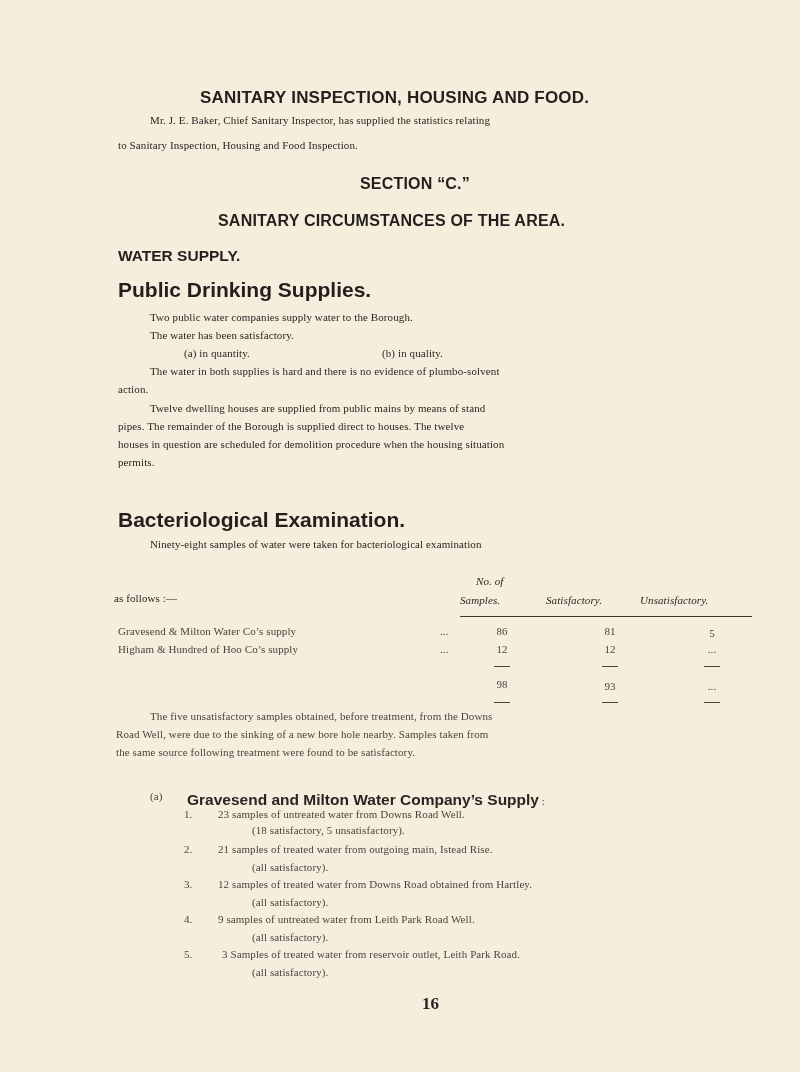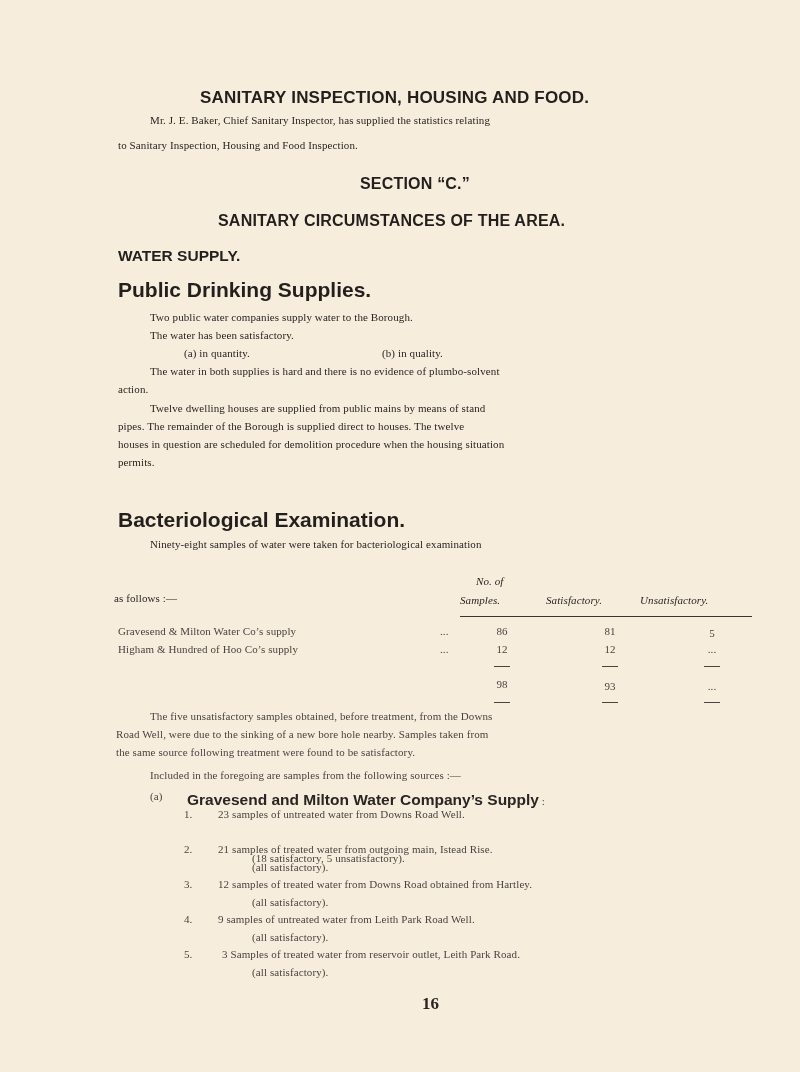--- a/index.html
+++ b/index.html
@@ -100,32 +100,31 @@
 
     <div class="dash" style="left:494px; top:702px;"></div>
     <div class="dash" style="left:602px; top:702px;"></div>
     <div class="dash" style="left:704px; top:702px;"></div>
   </div>
 
   <div class="abs text light" style="left:116px; top:728px;">Road Well, were due to the sinking of a new bore hole nearby.  Samples taken from</div>
   <div class="abs text light" style="left:150px; top:710px;">The five unsatisfactory samples obtained, before treatment, from the Downs</div>
   <div class="abs text light" style="left:116px; top:746px;">the same source following treatment were found to be satisfactory.</div>
 
-  <div class="abs text light" style="left:150px; top:769px;">Included in the foregoing are samples from the following sources :—</div>
 
   <div class="abs text light" style="left:150px; top:790px;">(a)</div>
   <div class="abs" style="left:187px; top:791px;">
     <span class="bold-sans">Gravesend and Milton Water Company’s Supply</span><span class="text light"> :</span>
   </div>
 
   <div>
     <div>
       <div class="abs text light" style="left:184px; top:808px;">1.</div>
       <div class="abs text light" style="left:218px; top:808px;">23 samples of untreated water from Downs Road Well.</div>
-      <div class="abs text light" style="left:252px; top:852px;">(18 satisfactory, 5 unsatisfactory).</div>
+      <div class="abs text light" style="left:252px; top:824px;">(18 satisfactory, 5 unsatisfactory).</div>
     </div>
     <div>
       <div class="abs text light" style="left:184px; top:843px;">2.</div>
       <div class="abs text light" style="left:218px; top:843px;">21 samples of treated water from outgoing main, Istead Rise.</div>
       <div class="abs text light" style="left:252px; top:861px;">(all satisfactory).</div>
     </div>
     <div>
       <div class="abs text light" style="left:184px; top:878px;">3.</div>
       <div class="abs text light" style="left:218px; top:878px;">12 samples of treated water from Downs Road obtained from Hartley.</div>
       <div class="abs text light" style="left:252px; top:896px;">(all satisfactory).</div>

